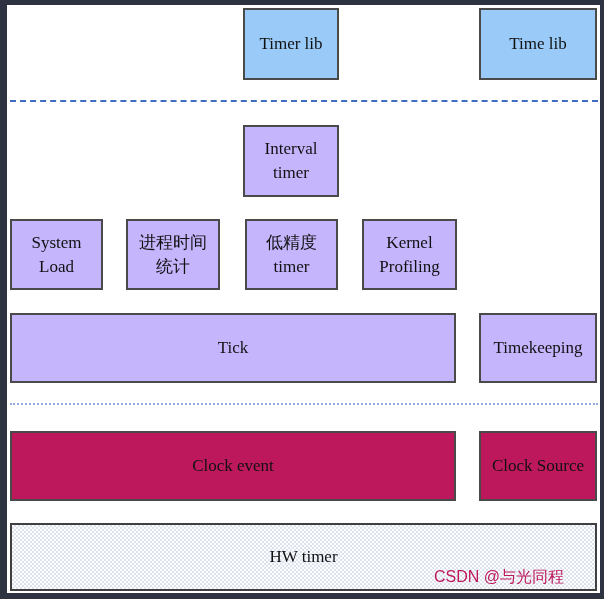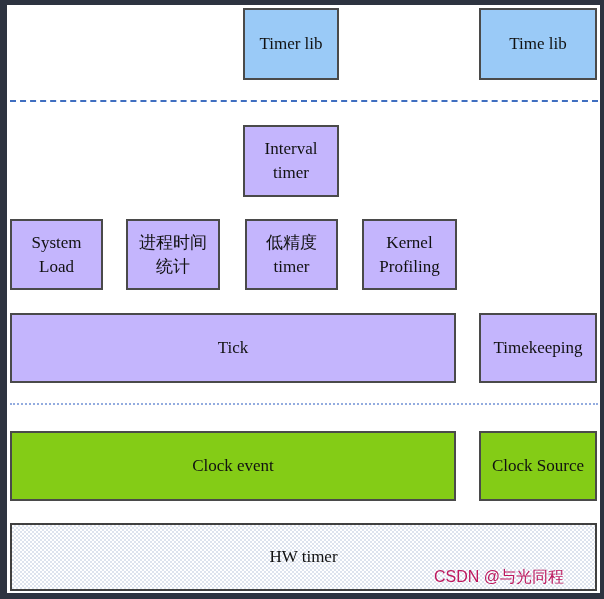--- a/index.html
+++ b/index.html
@@ -32,21 +32,21 @@
     flex-direction: column;
     align-items: center;
     justify-content: center;
     text-align: center;
     font-size: 17px;
     line-height: 24px;
     color: #111111;
   }
   .box.blue   { background: #9acaf7; }
   .box.orange { background: #c4b5fd; }
-  .box.green  { background: #84cc16; }
+  .box.green  { background: #be185d; }
   .box.hw {
     background-color: #eef1f6;
     background-image: repeating-conic-gradient(#dde3ee 0% 25%, #ffffff 0% 50%);
     background-size: 4px 4px;
     border-color: #404040;
   }
   .sep {
     position: absolute;
     height: 0;
     width: 588px;

